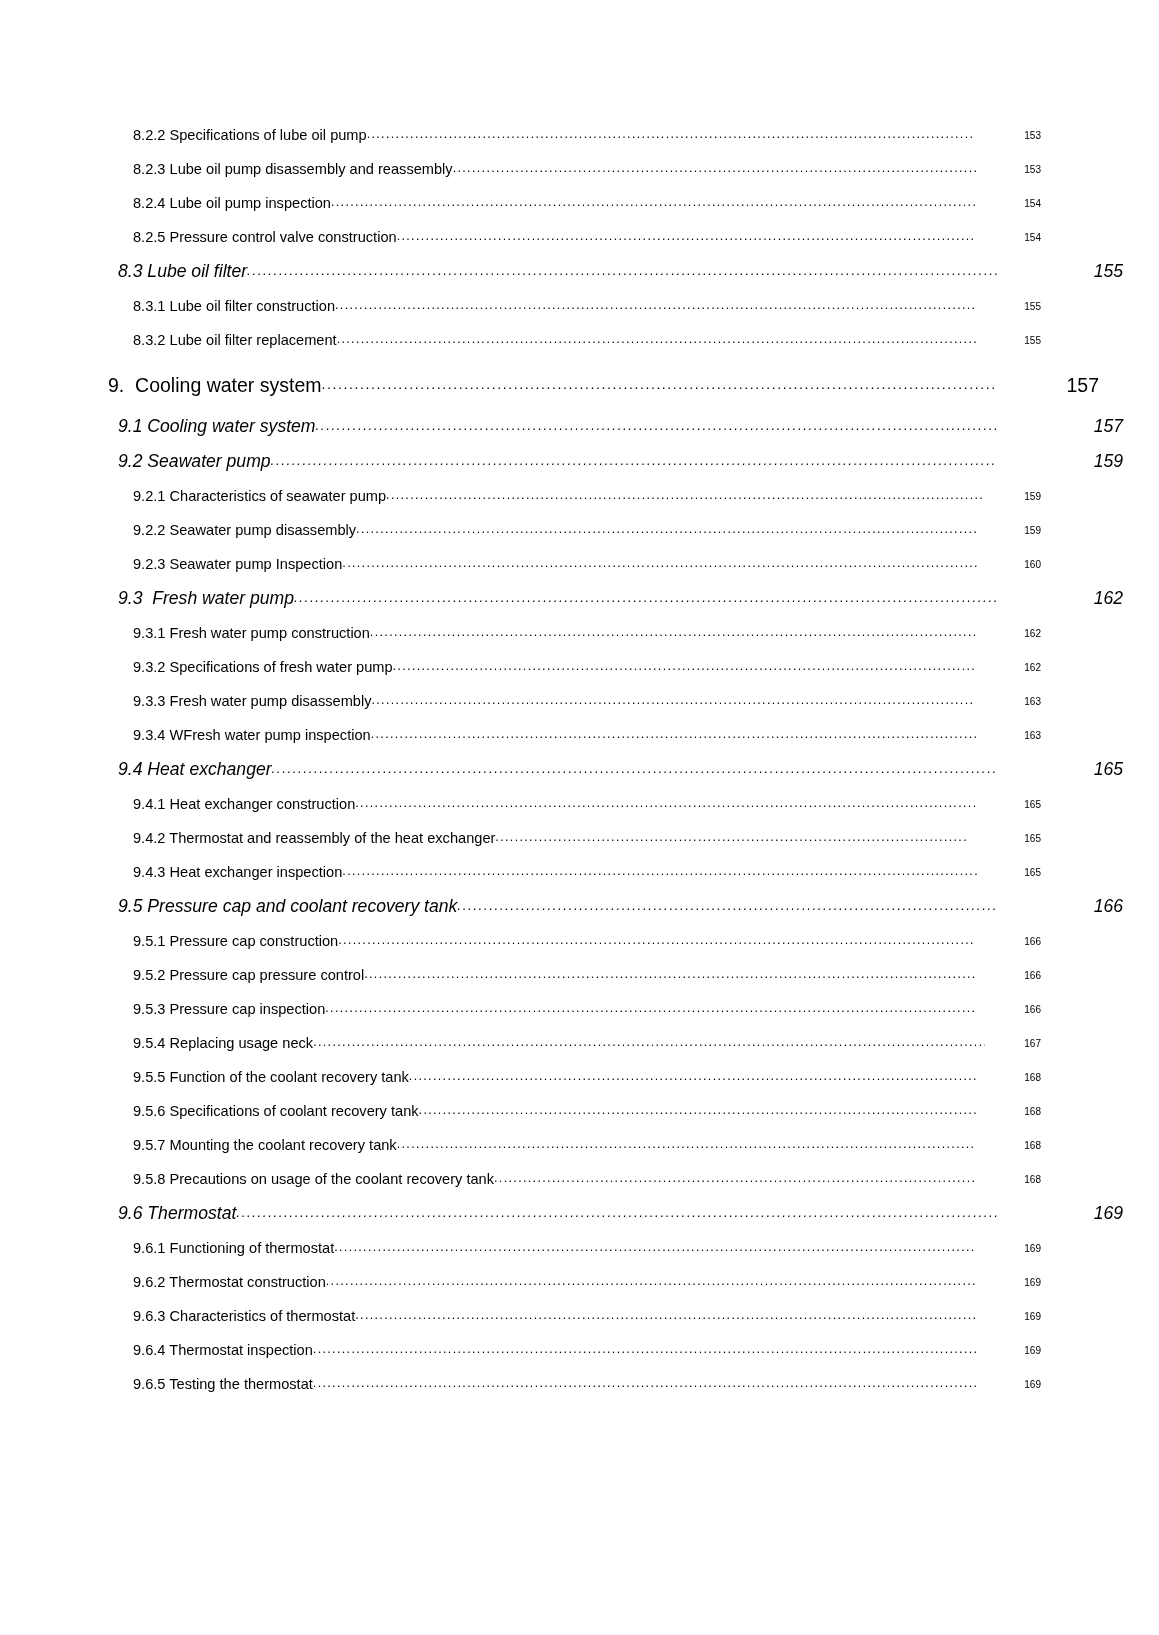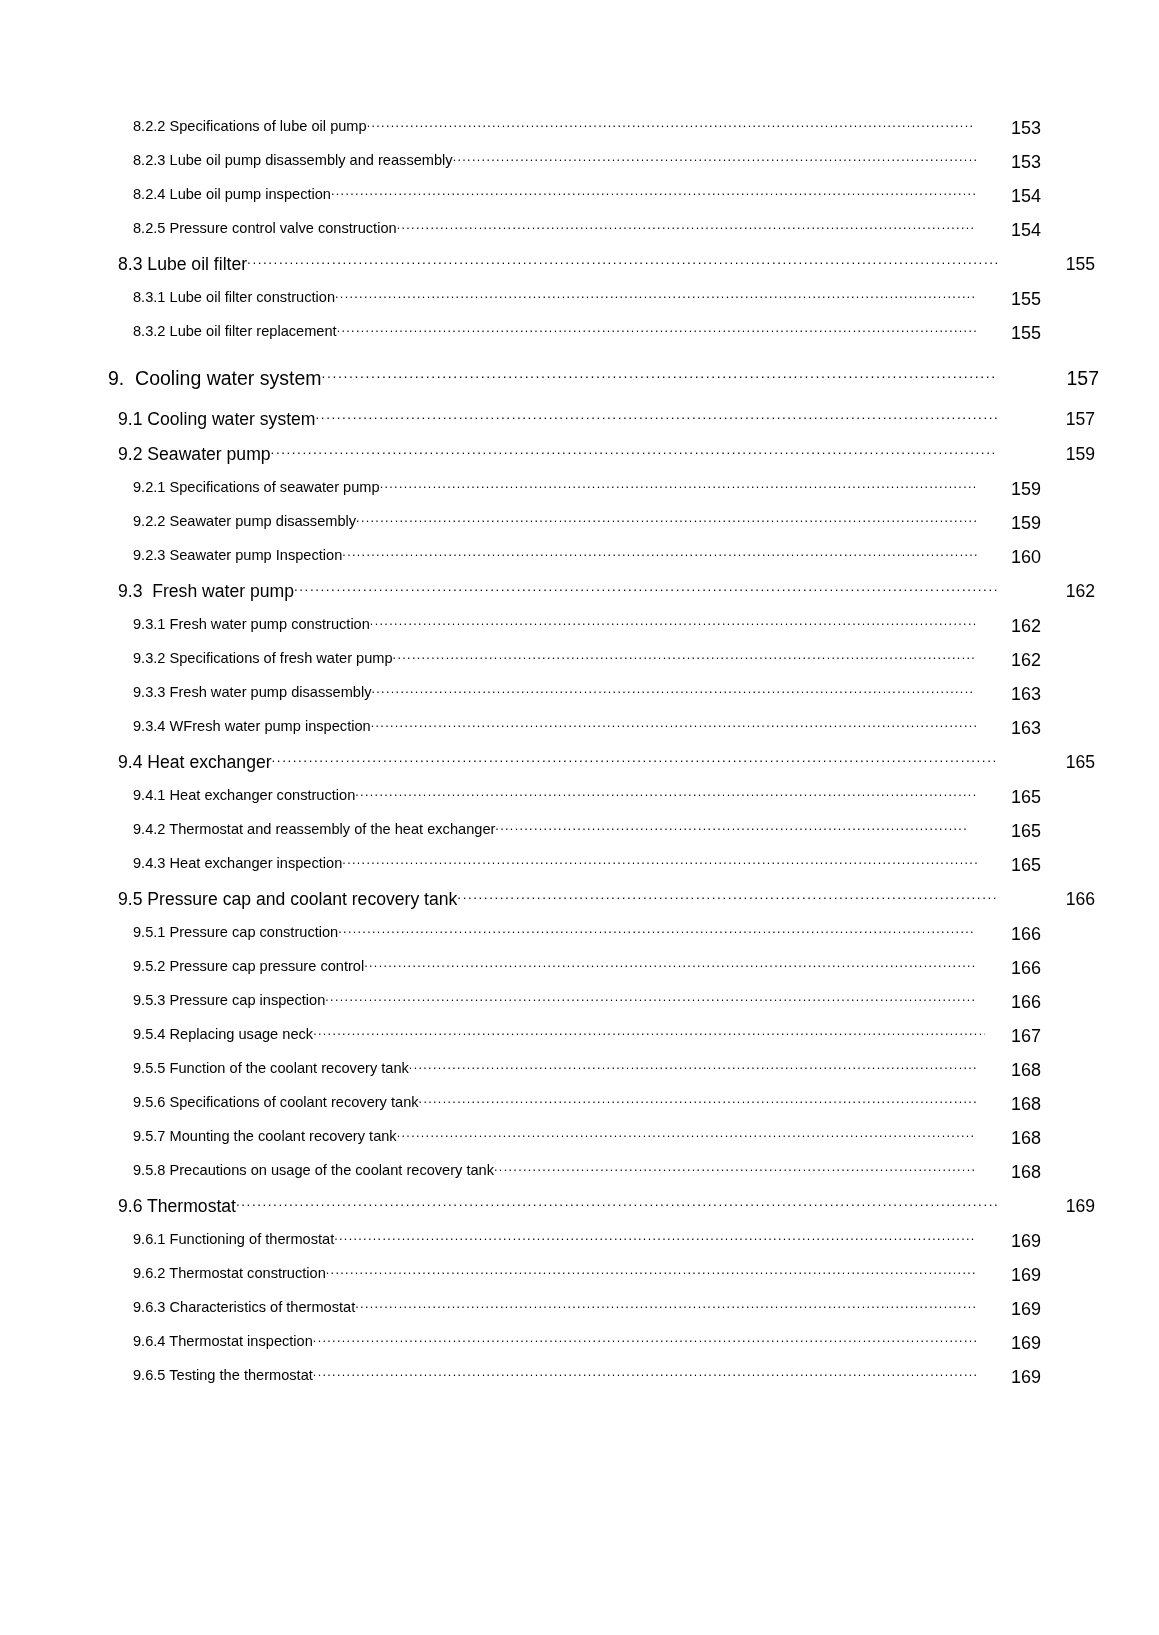--- a/index.html
+++ b/index.html
@@ -22,21 +22,21 @@
   }
   .toc {
     position: absolute;
     top: 118px;
     left: 0;
     width: 1159px;
   }
   
   .toc-row {
     display: flex;
-    align-items: flex-start;
+    align-items: center;
     width: 100%;
     box-sizing: border-box;
     white-space: nowrap;
     overflow: hidden;
   }
   .toc-label {
     flex: 0 0 auto;
     white-space: pre;
   }
   .toc-dots {
@@ -69,41 +69,42 @@
     font-size: 19.5px;
     margin-right: -152px;
     padding-right: 96px;
   }
   .lvl1 .toc-dots { font-size: 14px; letter-spacing: 1.6px; }
 
   
   .lvl2 {
     height: 35px;
     padding-left: 118px;
-    padding-right: 120px;
+    padding-right: 92px;
     font-size: 17.6px;
+    font-style: italic;
   }
   .lvl2 .toc-page {
     width: 56px;
     font-size: 17.6px;
     margin-right: -152px;
     padding-right: 96px;
   }
   .lvl2 .toc-dots { font-size: 13.5px; letter-spacing: 1.55px; }
 
   
   .lvl3 {
     height: 34px;
     padding-left: 133px;
     padding-right: 174px;
     font-size: 14.6px;
   }
   .lvl3 .toc-page {
     width: 56px;
-    font-size: 18px;
+    font-size: 10px;
     margin-right: -174px;
     padding-right: 118px;
   }
   .lvl3 .toc-dots { font-size: 12.5px; letter-spacing: 1.35px; }
 </style>
 </head>
 <body>
 
 <div class="page">
   <div class="toc" id="toc-list">
@@ -151,21 +152,21 @@
         <span class="toc-label">9.1 Cooling water system</span>
         <span class="toc-dots" aria-hidden="true"> .................................................................................................................................</span>
         <span class="toc-page">157</span>
       </div>
       <div class="toc-row lvl2">
         <span class="toc-label">9.2 Seawater pump</span>
         <span class="toc-dots" aria-hidden="true"> .........................................................................................................................................</span>
         <span class="toc-page">159</span>
       </div>
       <div class="toc-row lvl3">
-        <span class="toc-label">9.2.1 Specifications of seawater pump</span>
+        <span class="toc-label">9.2.1 Characteristics of seawater pump</span>
         <span class="toc-dots" aria-hidden="true"> ............................................................................................................................</span>
         <span class="toc-page">159</span>
       </div>
       <div class="toc-row lvl3">
         <span class="toc-label">9.2.2 Seawater pump disassembly</span>
         <span class="toc-dots" aria-hidden="true">.................................................................................................................................</span>
         <span class="toc-page">159</span>
       </div>
       <div class="toc-row lvl3">
         <span class="toc-label">9.2.3 Seawater pump Inspection</span>

